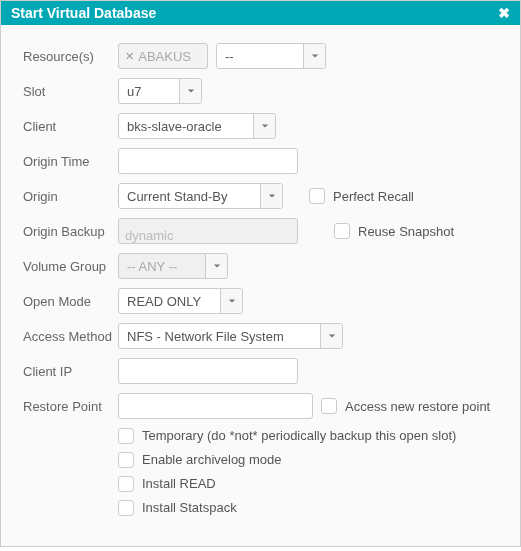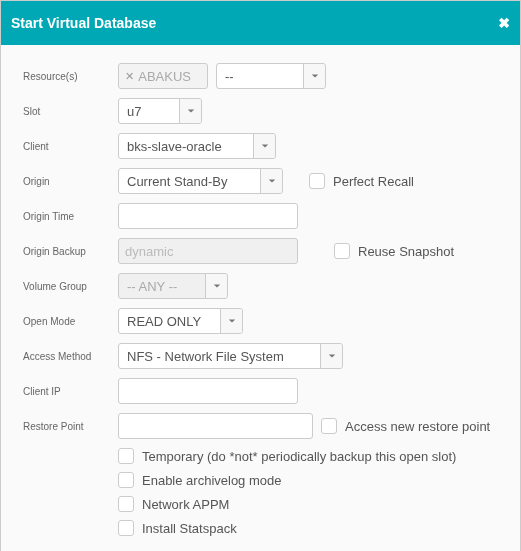--- a/index.html
+++ b/index.html
@@ -1,41 +1,41 @@
 <!DOCTYPE html>
 <html><head>
 <meta charset="utf-8">
 <style>
 * { box-sizing: border-box; margin: 0; padding: 0; }
 body { font-family: "Segoe UI", Tahoma, Arial, sans-serif; font-size: 13px; color: #555; background: #fff; }
 .dialog { width: 521px; border: 1px solid #ccc; background: #fafafa; }
-.titlebar { background: #00a7b5; color: #fff; padding: 14px 10px; display: flex; justify-content: space-between; align-items: center; font-weight: bold; font-size: 14px; }
+.titlebar { background: #00a7b5; color: #fff; padding: 4px 10px; display: flex; justify-content: space-between; align-items: center; font-weight: bold; font-size: 14px; }
 .close-icon { cursor: pointer; font-weight: bold; font-size: 14px; }
 .body { padding: 18px 22px 22px 22px; }
 .row { display: flex; align-items: center; margin-bottom: 9px; min-height: 26px; }
-.label { width: 95px; flex-shrink: 0; color: #666; font-size: 10px; }
+.label { width: 95px; flex-shrink: 0; color: #666; font-size: 13px; }
 .controls { display: flex; align-items: center; gap: 8px; flex-wrap: wrap; }
 .indent { margin-left: 95px; }
 .tagbox { display: inline-flex; align-items: center; border: 1px solid #ccc; border-radius: 3px; background: #fff; height: 26px; padding: 0 6px; min-width: 90px; }
 .tagbox.disabled { background: #f3f3f3; color: #aaa; }
 .tagbox .x { font-size: 11px; margin-right: 4px; color: #999; }
 .select, .textinput { border: 1px solid #ccc; border-radius: 3px; background: #fff; height: 26px; display: inline-flex; align-items: center; }
 .select { padding: 0 0 0 8px; }
 .select.disabled { background: #f0f0f0; color: #aaa; }
 .select-text { flex: 1; padding-right: 6px; white-space: nowrap; overflow: hidden; }
 .select-arrow { width: 22px; height: 100%; border-left: 1px solid #ccc; display: flex; align-items: center; justify-content: center; background: #f7f7f7; border-radius: 0 3px 3px 0; }
 .select-arrow svg { width: 8px; height: 8px; fill: #777; }
-.textinput { padding: 0 6px; }
+.textinput { padding: 0 6px; align-items: flex-end; }
 .textinput input { border: none; outline: none; width: 100%; font-size: 13px; background: transparent; color: #555; }
 .textinput input::placeholder { color: #bbb; }
 .textinput.disabled { background: #f0f0f0; }
 .checkbox { width: 16px; height: 16px; border: 1px solid #ccc; border-radius: 3px; background: #fff; display: inline-flex; align-items: center; justify-content: center; flex-shrink: 0; }
 .checkbox.checked { background: #f9c08a; border-color: #f0a050; }
 .checkbox.checked::after { content: ""; width: 4px; height: 8px; border: solid #fff; border-width: 0 2px 2px 0; transform: rotate(45deg); margin-top: -2px; }
-.cb-row { display: flex; align-items: center; gap: 8px; margin-bottom: 8px; }
+.cb-row { display: flex; align-items: flex-start; gap: 8px; margin-bottom: 8px; }
 </style>
 </head>
 <body>
 
 <div class="dialog">
   <div class="titlebar">
     <span>Start Virtual Database</span>
     <span class="close-icon">✖</span>
   </div>
   <div class="body">
@@ -80,109 +80,109 @@
           <span class="select-arrow">
               <svg viewBox="0 0 10 10">
                 <path d="M1 3 L5 7 L9 3 Z"></path>
               </svg>
             </span>
         </div>
       </div>
     </div>
 
     <div class="row">
+      <div class="label">Origin Time</div>
+      <div class="controls">
+        <div class="textinput" style="width:180px">
+          <input type="text" value="" style="">
+        </div>
+      </div>
+    </div>
+
+    <div class="row">
       <div class="label">Origin</div>
       <div class="controls">
         <div class="select" style="width:165px">
           <span class="select-text">Current Stand-By</span>
           <span class="select-arrow">
               <svg viewBox="0 0 10 10">
                 <path d="M1 3 L5 7 L9 3 Z"></path>
               </svg>
             </span>
         </div>
         <div style="width:10px"></div>
         <span class="checkbox"></span>
         <span>Perfect Recall</span>
       </div>
     </div>
 
     <div class="row">
-      <div class="label">Origin Time</div>
+      <div class="label">Origin Backup</div>
+      <div class="controls">
+        <div class="textinput disabled" style="width:180px">
+          <input type="text" disabled="" placeholder="dynamic" style="">
+        </div>
+        <div style="width:20px"></div>
+        <span class="checkbox"></span>
+        <span>Reuse Snapshot</span>
+      </div>
+    </div>
+
+    <div class="row">
+      <div class="label">Volume Group</div>
+      <div class="controls">
+        <div class="select disabled" style="width:110px">
+          <span class="select-text">-- ANY --</span>
+          <span class="select-arrow">
+              <svg viewBox="0 0 10 10">
+                <path d="M1 3 L5 7 L9 3 Z"></path>
+              </svg>
+            </span>
+        </div>
+      </div>
+    </div>
+
+    <div class="row">
+      <div class="label">Open Mode</div>
+      <div class="controls">
+        <div class="select" style="width:125px">
+          <span class="select-text">READ ONLY</span>
+          <span class="select-arrow">
+              <svg viewBox="0 0 10 10">
+                <path d="M1 3 L5 7 L9 3 Z"></path>
+              </svg>
+            </span>
+        </div>
+      </div>
+    </div>
+
+    <div class="row">
+      <div class="label">Access Method</div>
+      <div class="controls">
+        <div class="select" style="width:225px">
+          <span class="select-text">NFS - Network File System</span>
+          <span class="select-arrow">
+              <svg viewBox="0 0 10 10">
+                <path d="M1 3 L5 7 L9 3 Z"></path>
+              </svg>
+            </span>
+        </div>
+      </div>
+    </div>
+
+    <div class="row">
+      <div class="label">Client IP</div>
       <div class="controls">
         <div class="textinput" style="width:180px">
           <input type="text" value="" style="">
         </div>
       </div>
     </div>
 
     <div class="row">
-      <div class="label">Origin Backup</div>
-      <div class="controls">
-        <div class="textinput disabled" style="width:180px">
-          <input type="text" disabled="" placeholder="dynamic" style="">
-        </div>
-        <div style="width:20px"></div>
-        <span class="checkbox"></span>
-        <span>Reuse Snapshot</span>
-      </div>
-    </div>
-
-    <div class="row">
-      <div class="label">Volume Group</div>
-      <div class="controls">
-        <div class="select disabled" style="width:110px">
-          <span class="select-text">-- ANY --</span>
-          <span class="select-arrow">
-              <svg viewBox="0 0 10 10">
-                <path d="M1 3 L5 7 L9 3 Z"></path>
-              </svg>
-            </span>
-        </div>
-      </div>
-    </div>
-
-    <div class="row">
-      <div class="label">Open Mode</div>
-      <div class="controls">
-        <div class="select" style="width:125px">
-          <span class="select-text">READ ONLY</span>
-          <span class="select-arrow">
-              <svg viewBox="0 0 10 10">
-                <path d="M1 3 L5 7 L9 3 Z"></path>
-              </svg>
-            </span>
-        </div>
-      </div>
-    </div>
-
-    <div class="row">
-      <div class="label">Access Method</div>
-      <div class="controls">
-        <div class="select" style="width:225px">
-          <span class="select-text">NFS - Network File System</span>
-          <span class="select-arrow">
-              <svg viewBox="0 0 10 10">
-                <path d="M1 3 L5 7 L9 3 Z"></path>
-              </svg>
-            </span>
-        </div>
-      </div>
-    </div>
-
-    <div class="row">
-      <div class="label">Client IP</div>
-      <div class="controls">
-        <div class="textinput" style="width:180px">
-          <input type="text" value="" style="">
-        </div>
-      </div>
-    </div>
-
-    <div class="row">
       <div class="label">Restore Point</div>
       <div class="controls">
         <div class="textinput" style="width:195px">
           <input type="text" value="" style="">
         </div>
         <span class="checkbox"></span>
         <span>Access new restore point</span>
       </div>
     </div>
 
@@ -190,21 +190,21 @@
       <div class="cb-row">
         <span class="checkbox"></span>
         <span>Temporary (do *not* periodically backup this open slot)</span>
       </div>
       <div class="cb-row">
         <span class="checkbox"></span>
         <span>Enable archivelog mode</span>
       </div>
       <div class="cb-row">
         <span class="checkbox"></span>
-        <span>Network APPM</span>
+        <span>Install READ</span>
       </div>
       <div class="cb-row">
         <span class="checkbox"></span>
         <span>Install Statspack</span>
       </div>
 
     </div>
 
   </div>
 </div>

